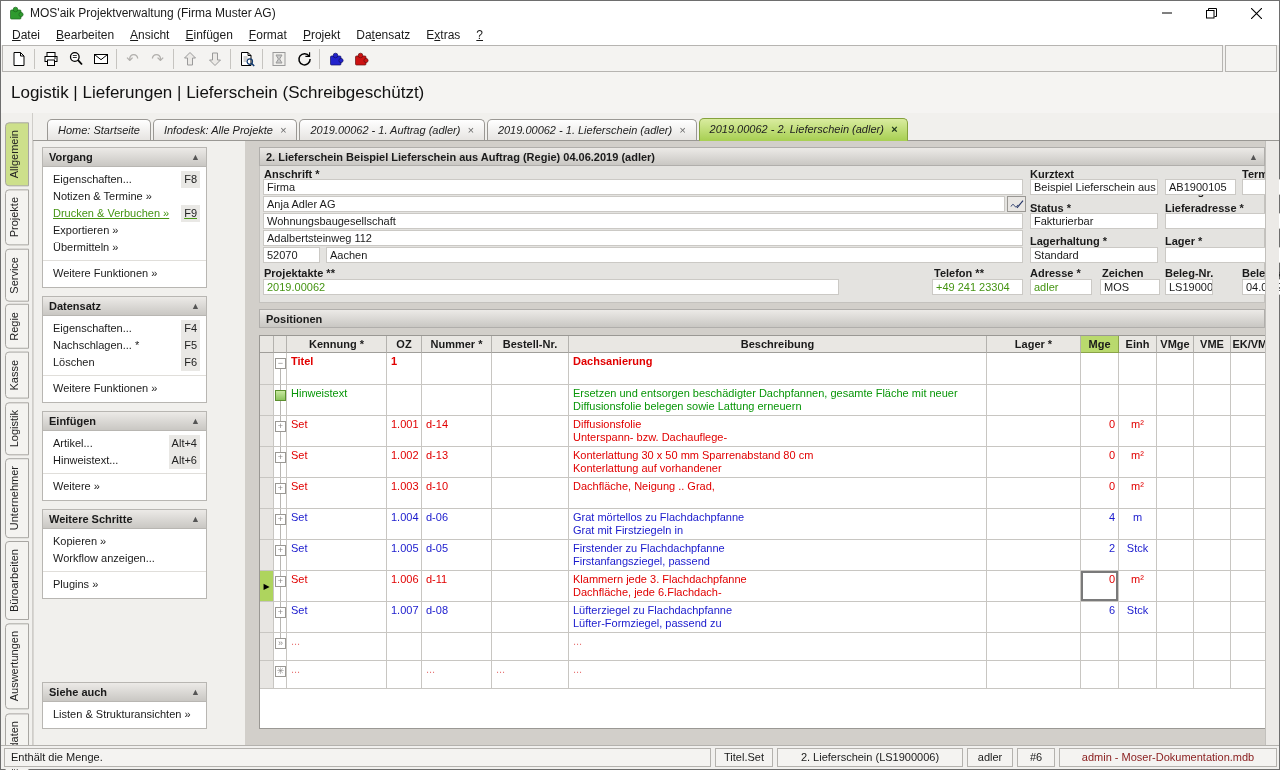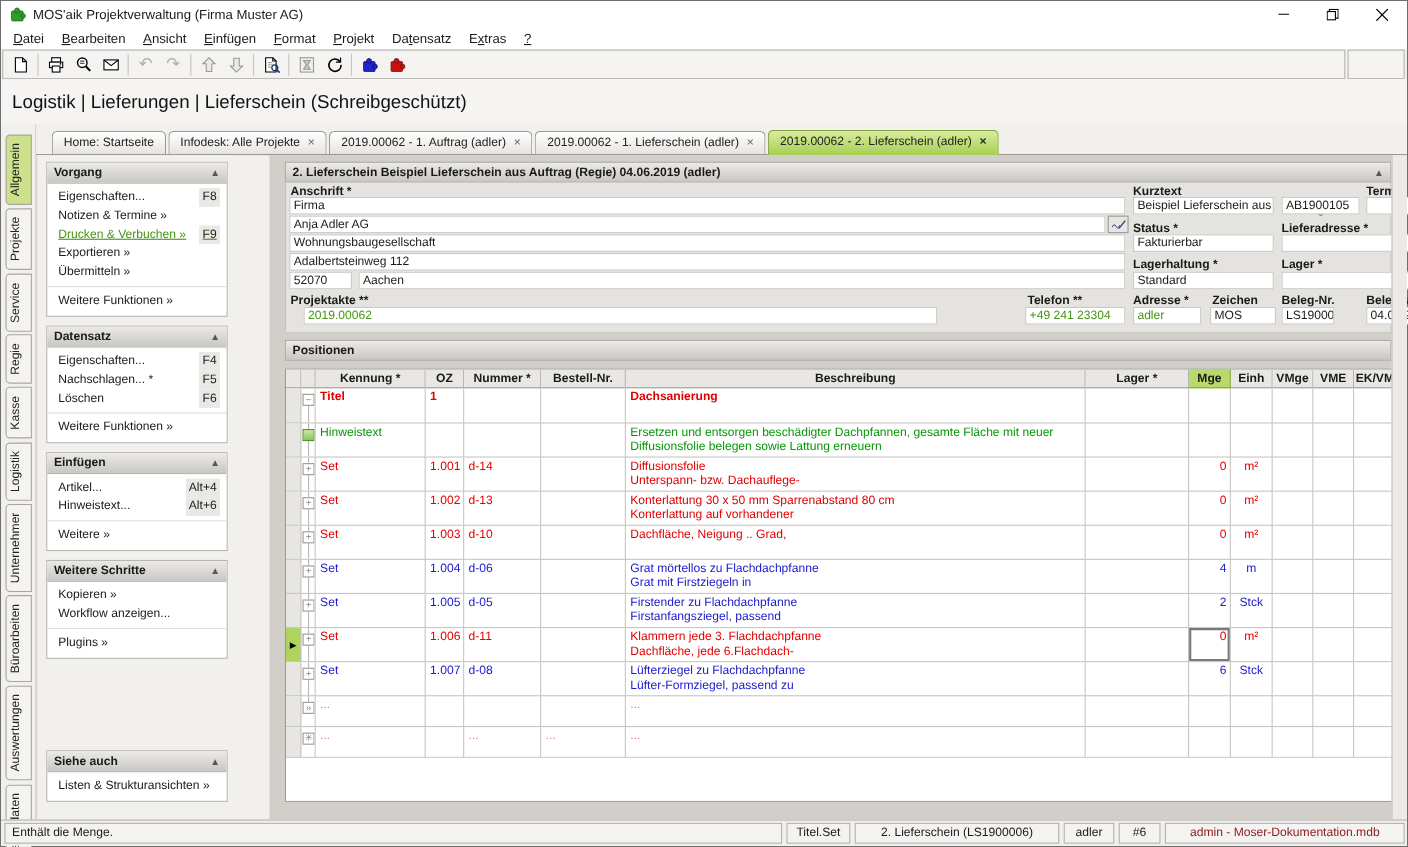--- a/index.html
+++ b/index.html
@@ -36,21 +36,21 @@
   .lower { position:absolute; left:0; top:112px; right:0; bottom:24px; background:#f1f0ed; }
   .vtabs { position:absolute; left:0; top:0; bottom:0; width:32px; background:#f1f0ed; border-right:1px solid #cfcdc9; padding-top:9px;
     display:flex; flex-direction:column; align-items:center; }
   .vtab { writing-mode:vertical-rl; transform:rotate(180deg); padding:7px 2px; width:24px; text-align:center;
     border:1px solid #a8a6a2; border-radius:0 4px 4px 0; background:#f4f3f0; margin-bottom:3px; font-size:11px; color:#222; }
   .vtab.active { background:#cde08b; font-weight:normal; }
   .vtab-gap { height:12px; }
 
   .tabrow { position:absolute; left:32px; right:0; top:0; height:28px; border-bottom:1px solid #9a9894; display:flex; align-items:flex-end; padding-left:14px; background:#f1f0ed; }
   .tab { height:21px; line-height:19px; padding:0 10px; border:1px solid #9a9894; border-bottom:none; border-radius:5px 5px 0 0;
-    background:linear-gradient(#ffffff,#e6e4e1); margin-right:2px; white-space:nowrap; color:#222; display:flex; align-items:center; }
+    background:linear-gradient(#ffffff,#e6e4e1); margin-right:2px; white-space:nowrap; color:#222; display:flex; align-items:center;font-style:italic; }
   .tab.active { background:linear-gradient(#d9ec9f,#a9d055); border-color:#85a23c; height:23px; margin-bottom:-1px; border-bottom:1px solid #a9d055; }
   .tab .closex { margin-left:7px; color:#6a6a6a; font-size:11px; }
   .tab.active .closex { color:#1a331a; font-weight:bold; }
 
   .content { position:absolute; left:32px; right:0; top:28px; bottom:0; }
 
   
   .sidebar { position:absolute; left:0; top:0; bottom:0; width:180px; background:#f1f0ed; border-left:1px solid #d8d6d2; padding:6px 6px 8px 8px;
     display:flex; flex-direction:column; }
   .spanel { border:1px solid #b8b6b2; background:#fff; margin-bottom:8px; }
@@ -423,21 +423,21 @@
                 <path d="M2 10q2.2-4.5 4-1t4-1" fill="none" stroke="#223366" stroke-width="1"></path>
                 <line x1="9" y1="11.5" x2="16" y2="3" stroke="#223366" stroke-width="1.3"></line>
               </svg>
           </div>
           <div class="fb-field" style="left:3px;top:47px;width:760px;">Wohnungsbaugesellschaft</div>
           <div class="fb-field" style="left:3px;top:64px;width:760px;">Adalbertsteinweg 112</div>
           <div class="fb-field" style="left:3px;top:81px;width:57px;">52070</div>
           <div class="fb-field" style="left:66px;top:81px;width:697px;">Aachen</div>
 
           <div class="fb-label" style="left:4px;top:101px;">Projektakte **</div>
-          <div class="fb-field green" style="left:16px;top:113px;width:576px;">2019.00062</div>
+          <div class="fb-field green" style="left:3px;top:113px;width:576px;">2019.00062</div>
           <div class="fb-label" style="left:674px;top:101px;">Telefon **</div>
           <div class="fb-field green" style="left:672px;top:113px;width:91px;">+49 241 23304</div>
 
           <div class="fb-label" style="left:770px;top:2px;">Kurztext</div>
           <div class="fb-field" style="left:770px;top:13px;width:128px;">Beispiel Lieferschein aus Au</div>
           <div class="fb-label" style="left:905px;top:19px;">Auftrag</div>
           <div class="fb-field" style="left:905px;top:13px;width:71px;">AB1900105</div>
           <div class="fb-label" style="left:982px;top:2px;">Termin *</div>
           <div class="fb-field" style="left:982px;top:13px;width:55px;"></div>
 

